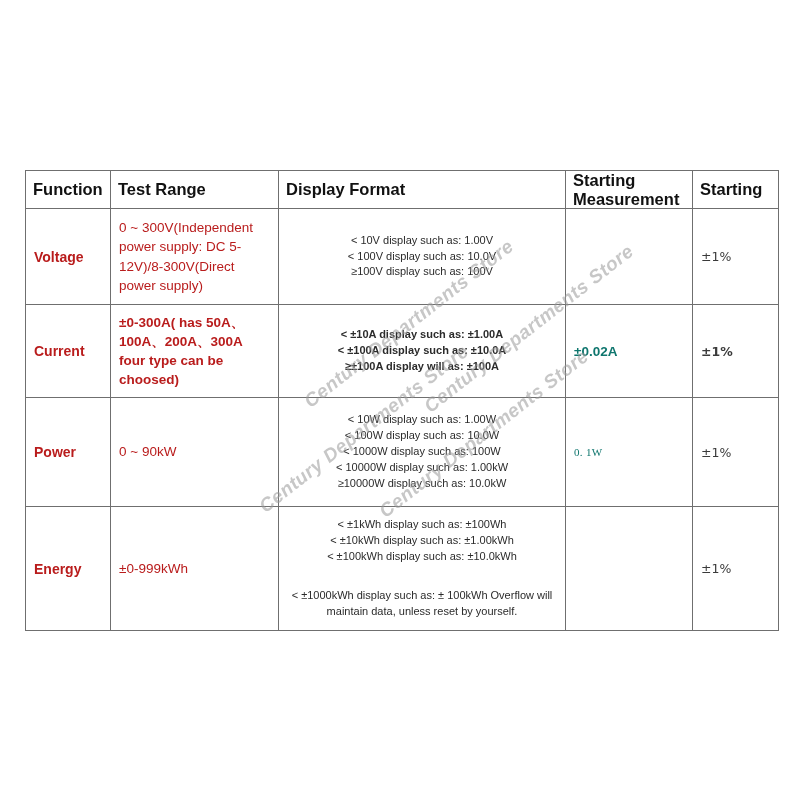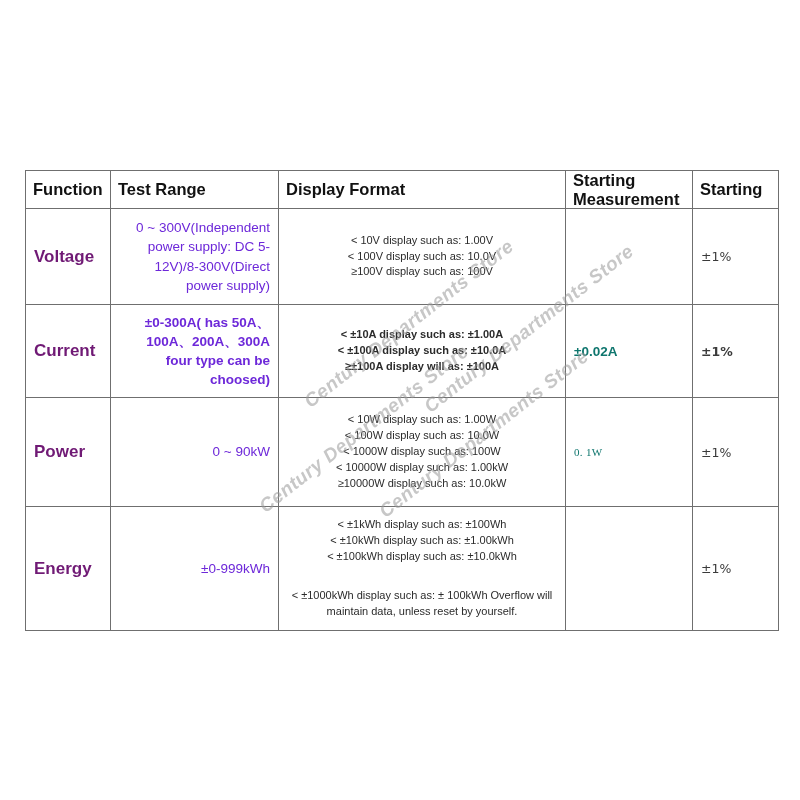--- a/index.html
+++ b/index.html
@@ -88,30 +88,30 @@
     padding: 0 7px;
     vertical-align: middle;
   }
   th .hd-l1, th .hd-l2 { display: block; }
 
   
   td .cellpad {
     padding: 4px 8px;
   }
   td.func {
-    font-size: 17px;
+    font-size: 14px;
     font-weight: bold;
-    color: #701a75;
+    color: #b91c1c;
     text-align: left;
   }
   td.range {
     font-size: 13.5px;
-    color: #6d28d9;
+    color: #b91c1c;
     line-height: 1.42;
-    text-align: right;
+    text-align: left;
   }
   td.format {
     font-size: 11px;
     color: #2b2b2b;
     line-height: 1.45;
     text-align: center;
   }
   td.start {
     font-size: 13.5px;
     color: #0f766e;

